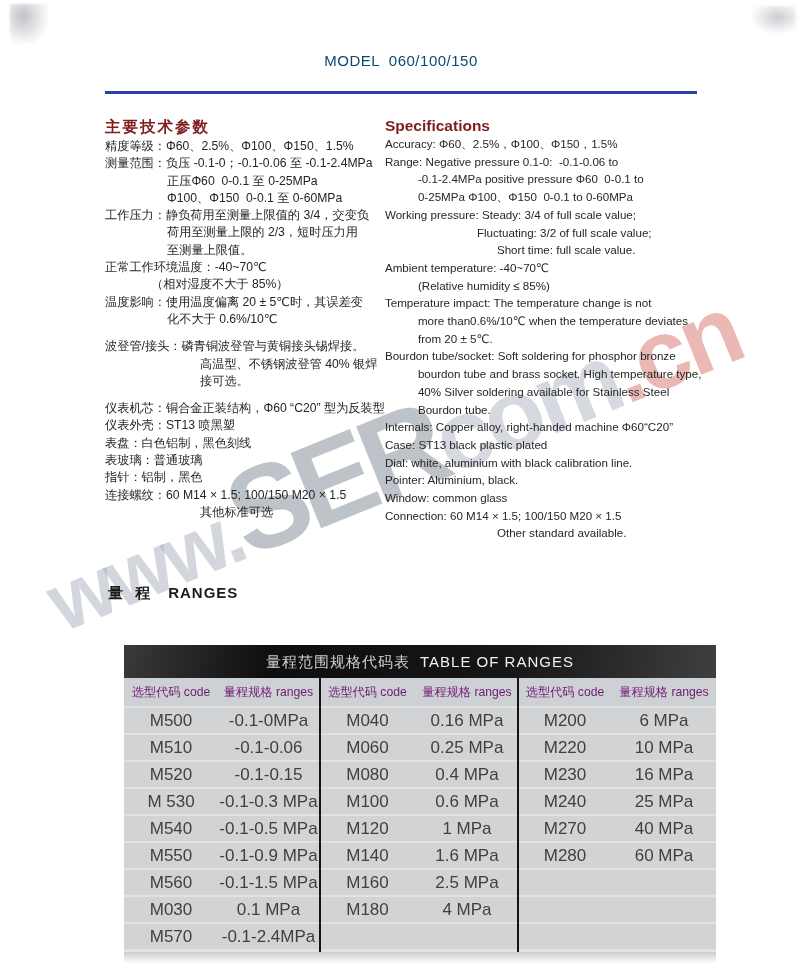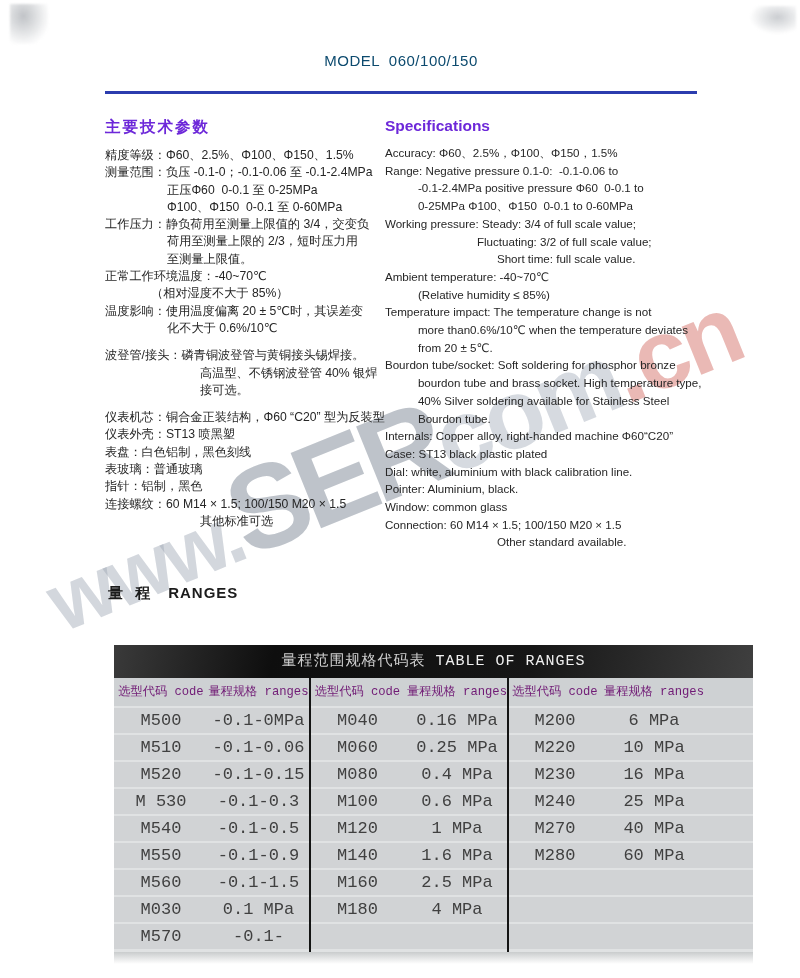--- a/index.html
+++ b/index.html
@@ -23,37 +23,37 @@
   .wm-tld{font-size:98px;color:rgba(208,100,90,.45);letter-spacing:-4px;}
 
   .content{position:relative;z-index:1;}
   .doc-title{position:absolute;top:52px;left:105px;width:592px;text-align:center;
     font-size:15px;color:#0c4a6e;letter-spacing:.5px;white-space:pre;}
   .rule{position:absolute;top:91px;left:105px;width:592px;height:3px;background:#2b3cae;}
 
   .columns{position:absolute;top:117px;left:105px;width:594px;display:flex;}
   .col-cn{width:286px;}
   .col-en{flex:1;}
-  .col-heading{font-size:15.5px;font-weight:bold;color:#6d28d9;margin-bottom:9px;}
+  .col-heading{font-size:15.5px;font-weight:bold;color:#7f1d1d;}
   .col-cn .col-heading{letter-spacing:2px;}
   .spec-line{font-size:12.2px;color:#262626;line-height:17.3px;white-space:pre;}
   .col-en .spec-line{font-size:11.6px;line-height:17.7px;}
   .spec-line.spacer{height:10px;}
   .col-cn .ind1{padding-left:62px;}
   .col-cn .ind2{padding-left:46px;}
   .col-cn .ind3{padding-left:95px;}
   .col-en .ind1{padding-left:33px;}
   .col-en .ind3{padding-left:92px;}
   .col-en .ind4{padding-left:112px;}
 
   .ranges-heading{position:absolute;top:584px;left:108px;font-size:15px;font-weight:bold;color:#1b1b1b;}
   .ranges-heading .cn{letter-spacing:4px;}
   .ranges-heading .en{margin-left:14px;letter-spacing:1px;}
 
-  .rtable{position:absolute;top:645px;left:114px;width:639px;font-family:Liberation Mono, monospace;}
+  .rtable{position:absolute;top:645px;left:124px;width:592px;}
   .tbar{height:33px;line-height:33px;text-align:center;color:#f0f0f0;font-size:15px;
     background:linear-gradient(100deg,#3a3a3a,#0e0e0e 25%,#161616 65%,#3f3f3f);}
   .tbar .cn{color:#cfcfcf;letter-spacing:1px;}
   .tbar .en{margin-left:10px;letter-spacing:1px;}
   .tgrid{position:relative;background:#e0e2e3;padding-bottom:1px;}
   .thead,.trow{display:grid;grid-template-columns:94px 101px 97px 102px 94px 104px;margin-bottom:2px;}
   .thead{height:28px;line-height:28px;background:#ced1d3;}
   .trow{height:25px;line-height:25px;background:#d1d3d5;}
   .tcell{text-align:center;font-size:17px;color:#404040;overflow:hidden;}
   .thead .tcell{font-size:12.2px;color:#701a75;}

